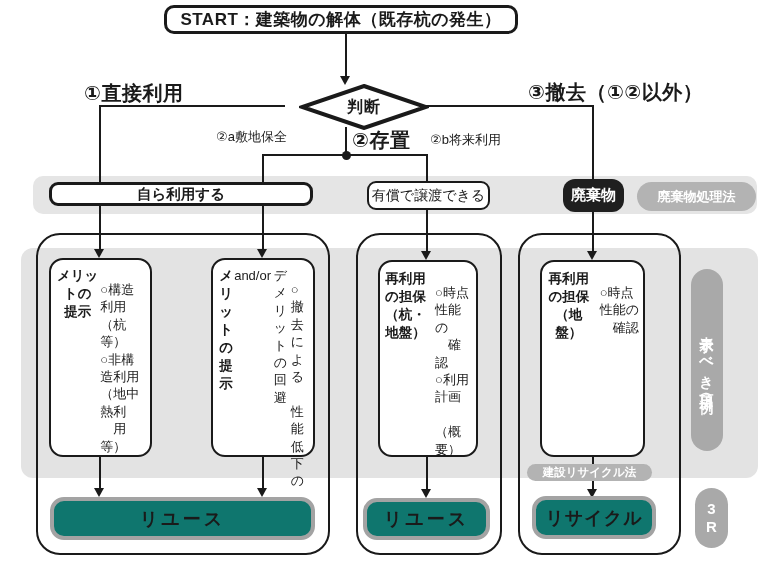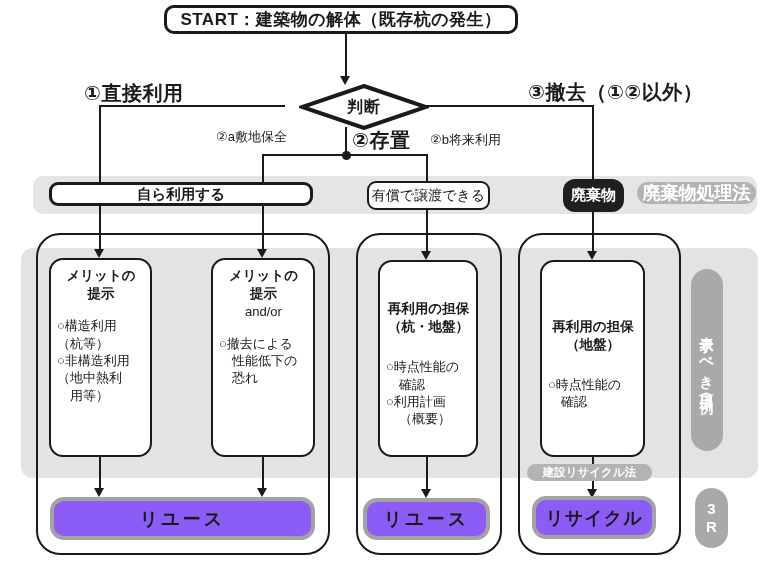--- a/index.html
+++ b/index.html
@@ -26,26 +26,26 @@
   .branch-big{font-weight:bold;font-size:20px;letter-spacing:.5px;white-space:nowrap;}
   .branch-small{font-size:13px;white-space:nowrap;text-align:right;}
   .pill-box{border:2.5px solid #1a1a1a;border-radius:9px;background:#fff;
     display:flex;align-items:center;justify-content:center;font-size:14.5px;}
   .waste-box{background:#1f1f1f;color:#fff;border-radius:12px;font-weight:bold;font-size:15px;
     display:flex;align-items:center;justify-content:center;}
   .gray-badge{background:#b3b3b3;color:#fff;font-weight:bold;border-radius:999px;
     display:flex;align-items:center;justify-content:center;white-space:nowrap;}
   .container{border:2px solid #1a1a1a;border-radius:24px;background:transparent;}
   .tall-box{border:2.5px solid #1a1a1a;border-radius:14px;background:#fff;
-    display:flex;flex-direction:column;padding:7px 4px 4px 5px;}
-  .tall-box.centered{justify-content:center;padding-top:15px;gap:8px;}
+    display:flex;flex-direction:row;padding:7px 4px 4px 5px;}
+  .tall-box.centered{justify-content:center;padding-top:8px;gap:8px;}
   .tb-title{font-weight:bold;font-size:13.5px;line-height:1.34;text-align:center;white-space:pre-wrap;}
   .tb-body{font-size:13px;line-height:1.34;text-align:left;white-space:pre-wrap;padding-left:1px;margin-top:14px;}
   .tb-mid{font-weight:normal;font-size:13px;line-height:1.34;text-align:center;white-space:pre-wrap;}
-  .result-box{border:4.5px solid #a3a3a3;border-radius:14px;background:#8b5cf6;
+  .result-box{border:4.5px solid #a3a3a3;border-radius:14px;background:#0f766e;
     display:flex;align-items:center;justify-content:center;
     font-weight:bold;font-size:18px;letter-spacing:3px;}
   .v-pill{background:#a9a9a9;color:#fff;border-radius:17px;
     display:flex;align-items:center;justify-content:center;
     writing-mode:vertical-rl;text-orientation:mixed;
     font-weight:bold;font-size:14px;letter-spacing:2px;}
   .v-pill.upright{text-orientation:upright;font-size:15px;letter-spacing:1px;}
 </style>
 </head>
 <body>
@@ -108,38 +108,40 @@
 
   <div class="abs pill-box" style="left:49px;top:182px;width:264px;height:24px;border-width:3px;font-weight:bold;">
     <span>自ら利用する</span>
   </div>
   <div class="abs pill-box" style="left:367px;top:181px;width:123px;height:29px;font-size:14px;">
     <span>有償で譲渡できる</span>
   </div>
   <div class="abs waste-box" style="left:563px;top:179px;width:61px;height:33px;">
     <span>廃棄物</span>
   </div>
-  <div class="abs gray-badge" style="left:637px;top:182px;width:119px;height:22px;font-size:18px;">
+  <div class="abs gray-badge" style="left:637px;top:182px;width:119px;height:29px;font-size:13px;">
     <span>廃棄物処理法</span>
   </div>
 
   <div class="abs tall-box" style="left:49px;top:258px;width:103px;height:199px;">
     <div class="tb-title">メリットの
 提示</div>
     <div class="tb-body">○構造利用
 （杭等）
 ○非構造利用
 （地中熱利
 　用等）</div>
   </div>
 
   <div class="abs tall-box" style="left:211px;top:258px;width:104px;height:199px;">
     <div class="tb-title">メリットの
 提示</div>
     <div class="tb-mid">and/or</div>
+    <div class="tb-mid">デメリットの
+回避</div>
     <div class="tb-body">○撤去による
 　性能低下の
 　恐れ</div>
   </div>
 
   <div class="abs tall-box centered" style="left:378px;top:260px;width:100px;height:197px;">
     <div class="tb-title">再利用の担保
 （杭・地盤）</div>
     <div class="tb-body">○時点性能の
 　確認

